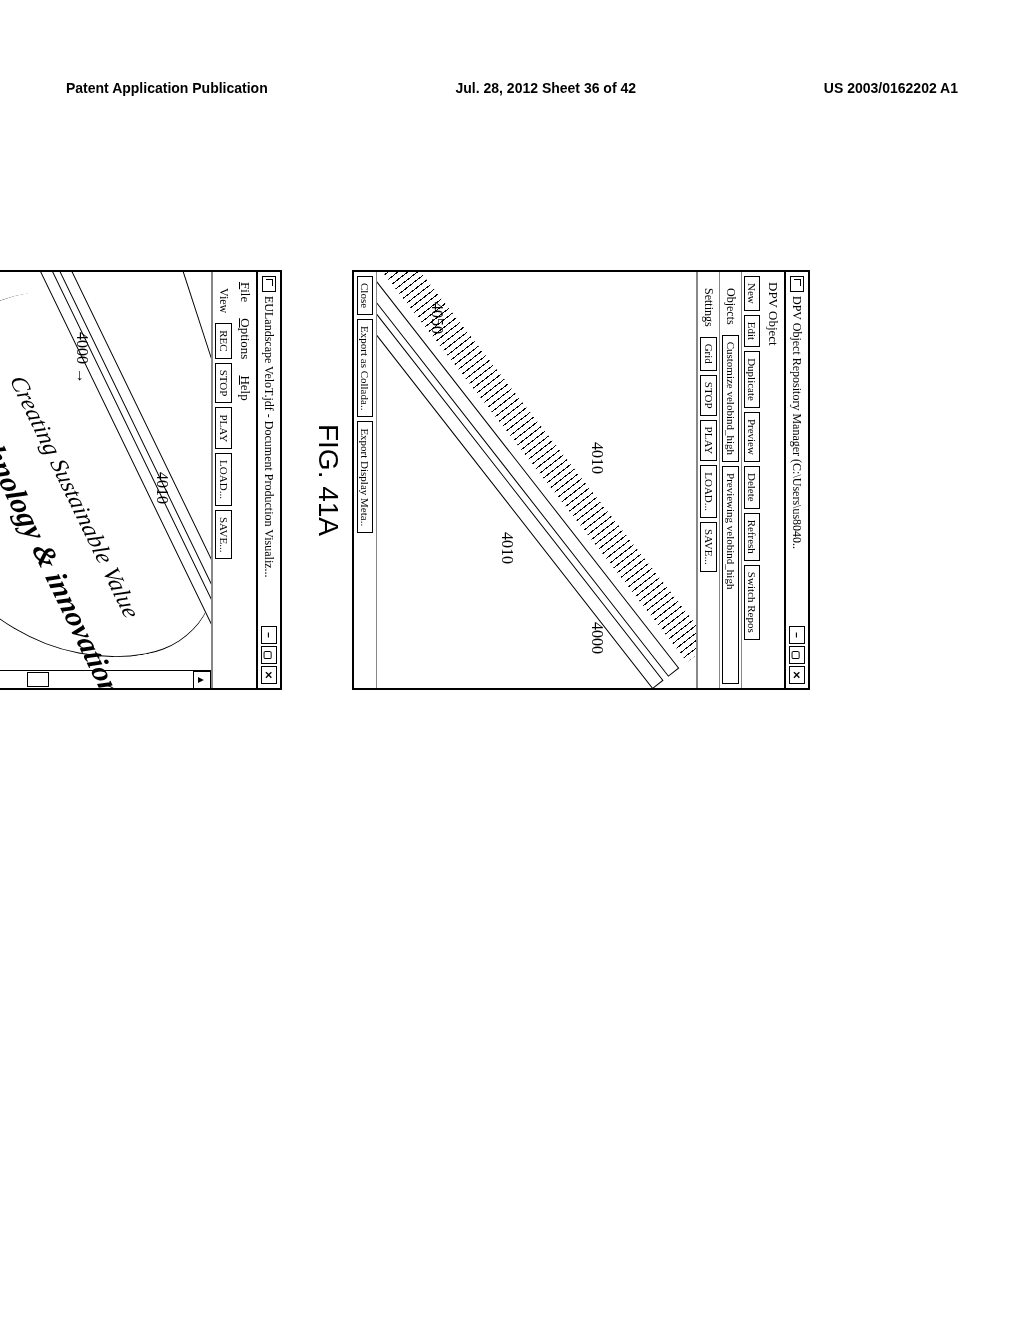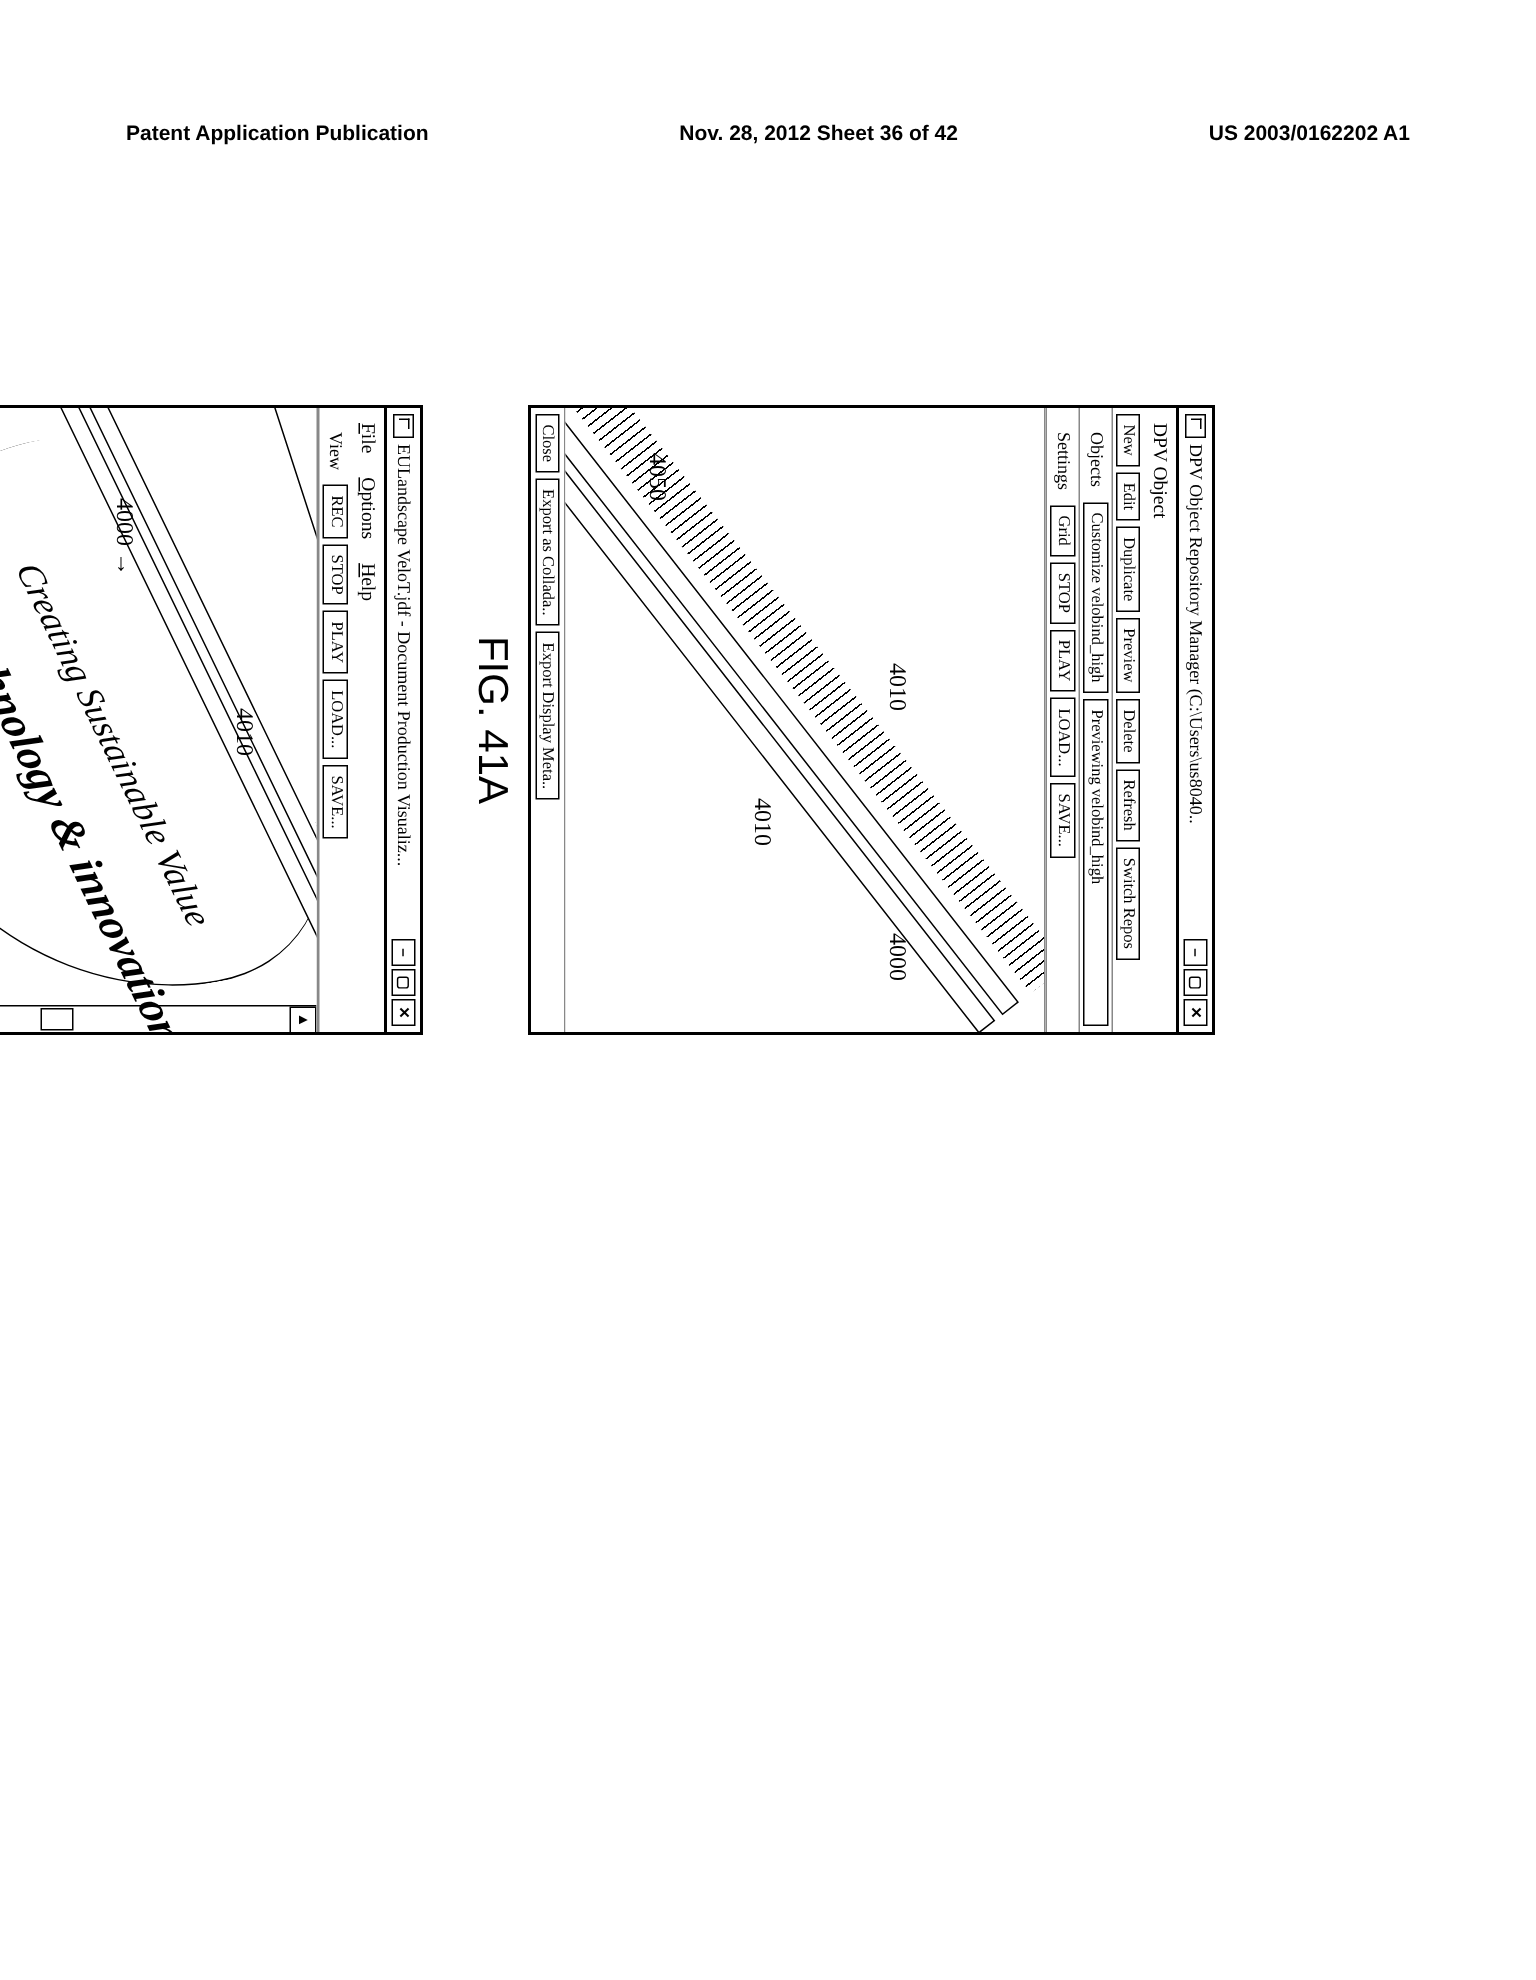--- a/index.html
+++ b/index.html
@@ -1,18 +1,18 @@
 <!DOCTYPE html>
 <html><head>
 <meta charset="utf-8">
 <style>
   * { box-sizing: border-box; margin: 0; padding: 0; }
   html, body { width: 1024px; height: 1320px; font-family: Arial, Helvetica, sans-serif; background: #fff; }
   .page { position: relative; width: 1024px; height: 1320px; }
-  .header { position: absolute; top: 80px; left: 0; width: 1024px; padding: 0 84px; display: flex; justify-content: space-between; font-size: 14px; font-weight: bold; }
+  .header { position: absolute; top: 80px; left: 0; width: 1024px; padding: 0 66px; display: flex; justify-content: space-between; font-size: 14px; font-weight: bold; }
   .figures-area { position: absolute; top: 180px; left: 90px; width: 840px; height: 600px; transform: rotate(90deg); transform-origin: center center; display: flex; flex-direction: column; gap: 30px; }
   .figure-block { display: flex; flex-direction: column; align-items: center; position: relative; }
   .app-window { width: 420px; border: 2px solid #000; background: #fff; position: relative; }
   .titlebar { display: flex; align-items: center; border-bottom: 2px solid #000; padding: 2px 4px; height: 24px; }
   .titlebar .icon-box { width: 16px; height: 14px; border: 1.5px solid #000; margin-right: 4px; position: relative; }
   .titlebar .icon-box::after { content:""; position:absolute; left:2px; top:2px; width:6px; height:6px; border:1px solid #000; border-right:none; border-bottom:none; }
   .titlebar .title-text { flex: 1; font-size: 12px; font-family: "Times New Roman", serif; white-space: nowrap; overflow: hidden; }
   .win-btns { display: flex; gap: 2px; }
   .win-btn { width: 18px; height: 16px; border: 1.5px solid #000; display: flex; align-items: center; justify-content: center; font-size: 10px; font-weight: bold; }
   .toolbar-row { display: flex; gap: 4px; padding: 2px 4px; border-bottom: 1px solid #888; font-family: "Times New Roman", serif; font-size: 12px; }
@@ -45,21 +45,21 @@
   .scrollbar .arrow.up { top:0; }
   .scrollbar .thumb { position:absolute; left:1px; width:15px; height:22px; top:45%; background:#fff; border:1.5px solid #000; }
   .some-indent { margin-left: 6px; }
 </style>
 </head>
 <body>
 <div class="page">
 
 <div class="header">
   <span>Patent Application Publication</span>
-  <span>Nov. 28, 2012  Sheet 36 of 42</span>
+  <span>Jul. 28, 2012  Sheet 36 of 42</span>
   <span>US 2003/0162202 A1</span>
 </div>
 
 <div class="figures-area">
 
   <div class="figure-block">
     <div class="app-window">
       <div class="titlebar">
         <span class="icon-box"></span>
         <span class="title-text">DPV Object Repository Manager (C:\Users\us8040..</span>

